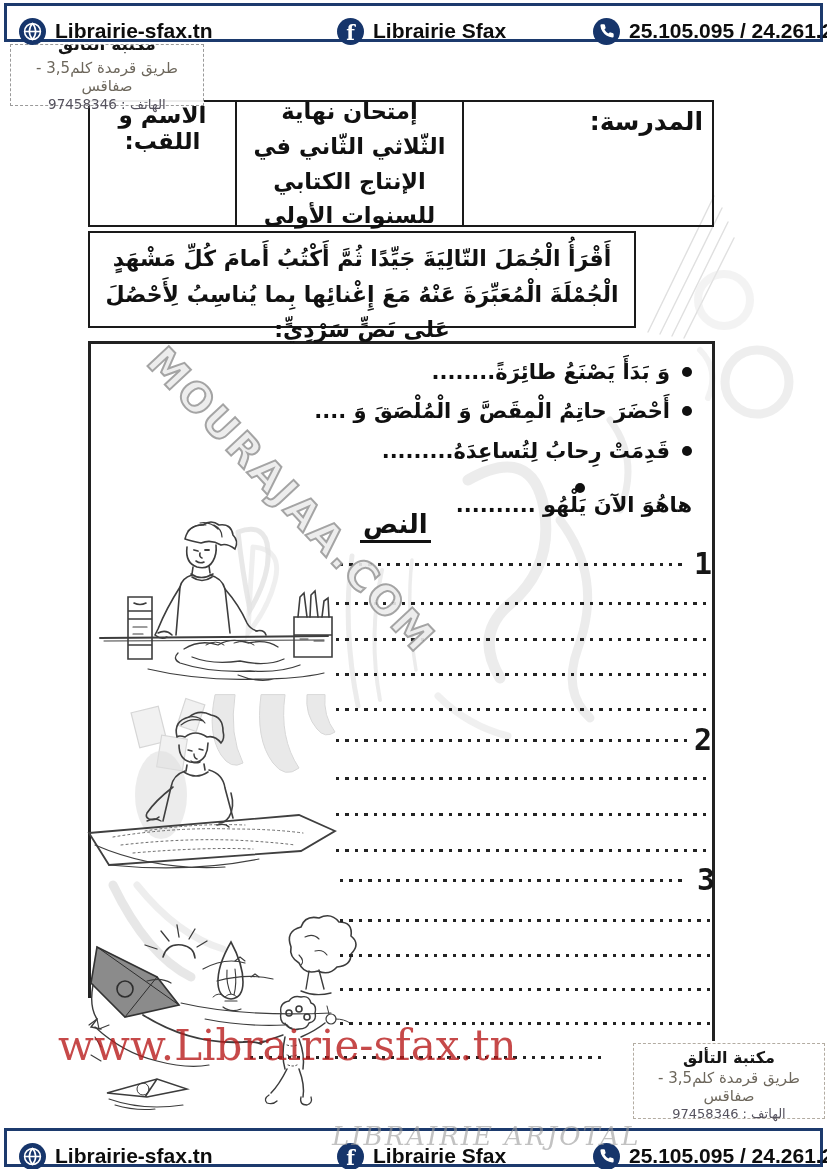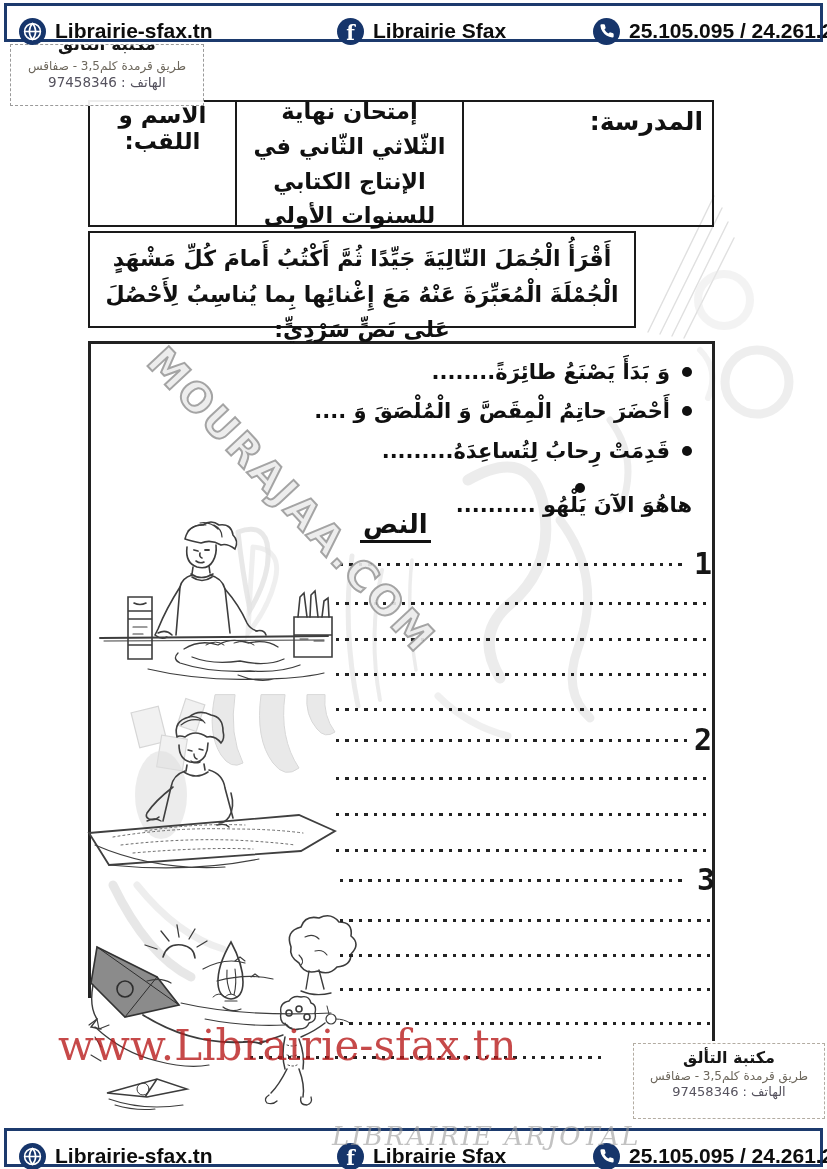--- a/index.html
+++ b/index.html
@@ -15,21 +15,21 @@
   }
   .bar-group{position:absolute;top:0;height:50px;display:flex;align-items:center;gap:9px;
     font-family:"Liberation Sans",sans-serif;font-weight:bold;font-size:21px;color:#0d0d0d;white-space:nowrap;}
   .circle-icon{width:27px;height:27px;border-radius:50%;background:#16356b;
     display:flex;align-items:center;justify-content:center;color:#fff;flex:none;}
   .circle-icon svg{display:block;}
   .fb-f{font-family:"DejaVu Serif",serif;font-weight:bold;font-size:20px;line-height:1;margin-top:3px;}
   
   .stamp{border:1.6px dashed #9a9a9a;direction:rtl;text-align:center;z-index:8;background:rgba(255,255,255,.92);}
   .stamp .t{font-weight:bold;font-size:17px;color:#161616;}
-  .stamp .a{font-size:12px;color:#6d675c;margin-top:2px;}
+  .stamp .a{font-size:15px;color:#6d675c;margin-top:2px;}
   .stamp .p{font-size:13.5px;color:#55525e;letter-spacing:1px;margin-top:1px;}
   .clip-title{height:12px;overflow:hidden;}
   .clip-title .t{display:block;margin-top:-11px;}
   
   .cell{position:absolute;border:2px solid #1a1a1a;box-sizing:border-box;direction:rtl;font-weight:bold;z-index:3;}
   
   .instr{position:absolute;border:2px solid #1a1a1a;box-sizing:border-box;direction:rtl;
     text-align:center;font-weight:bold;font-size:22px;line-height:1.62;padding:8px 8px;z-index:3;}
   
   .frame{position:absolute;background:#222;z-index:2;}

